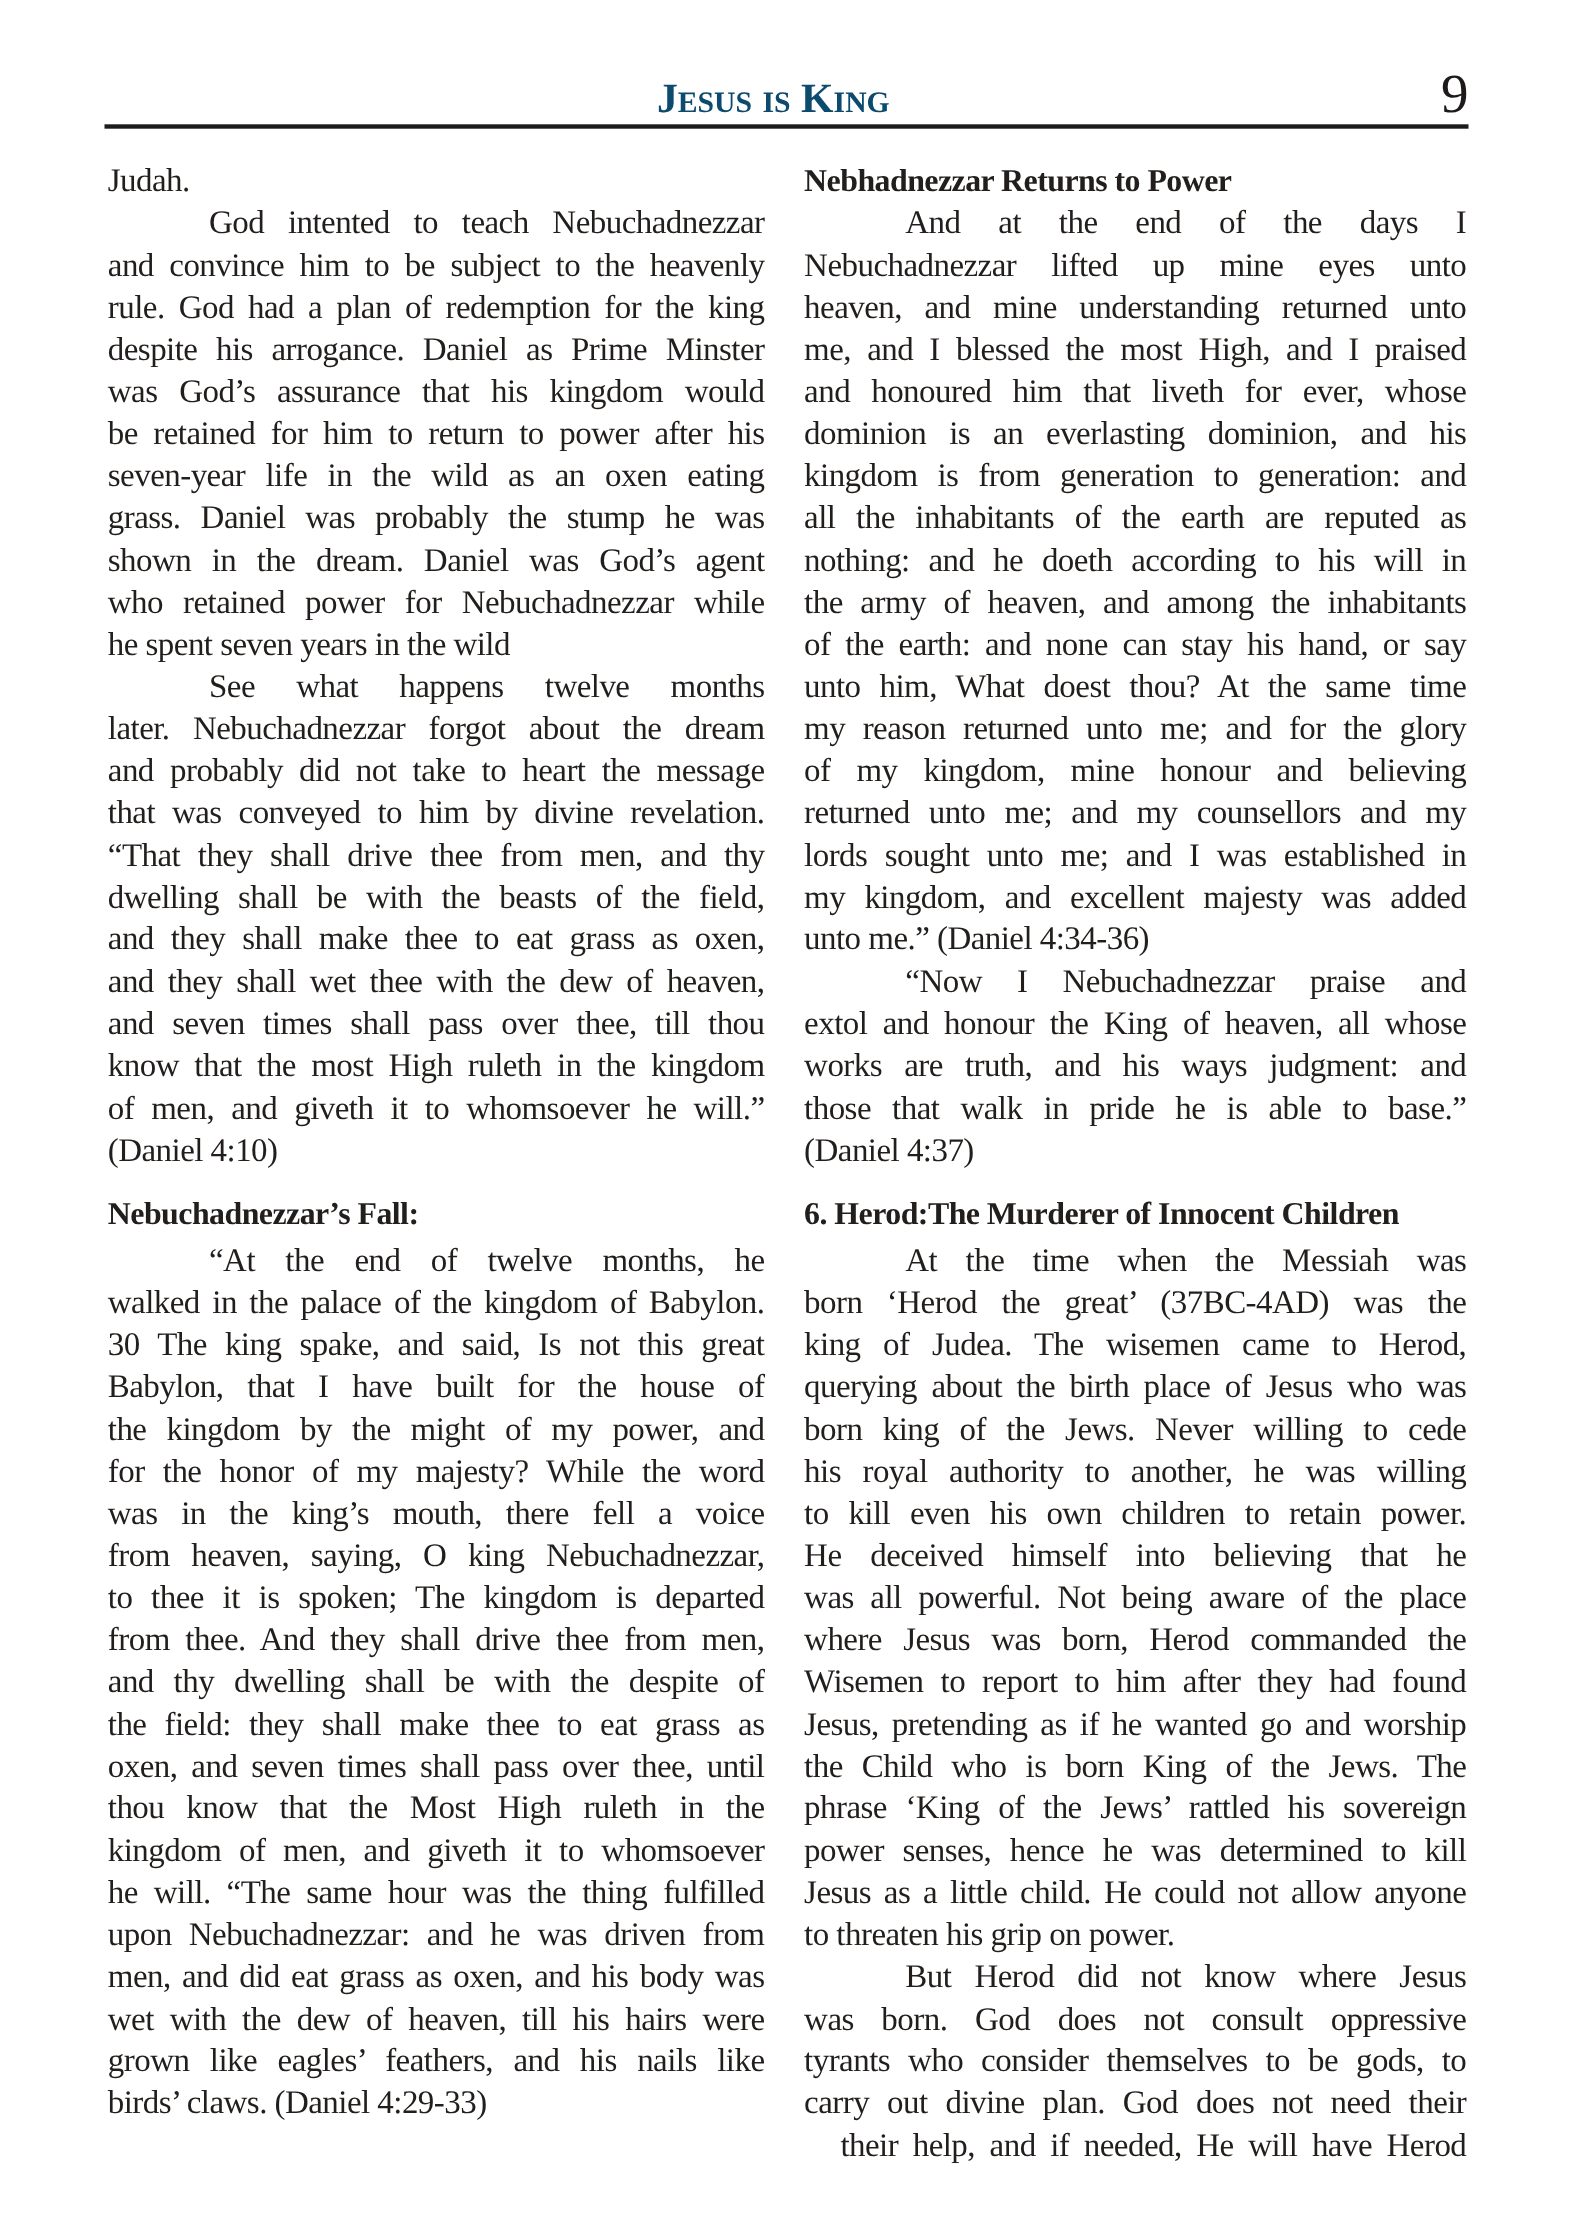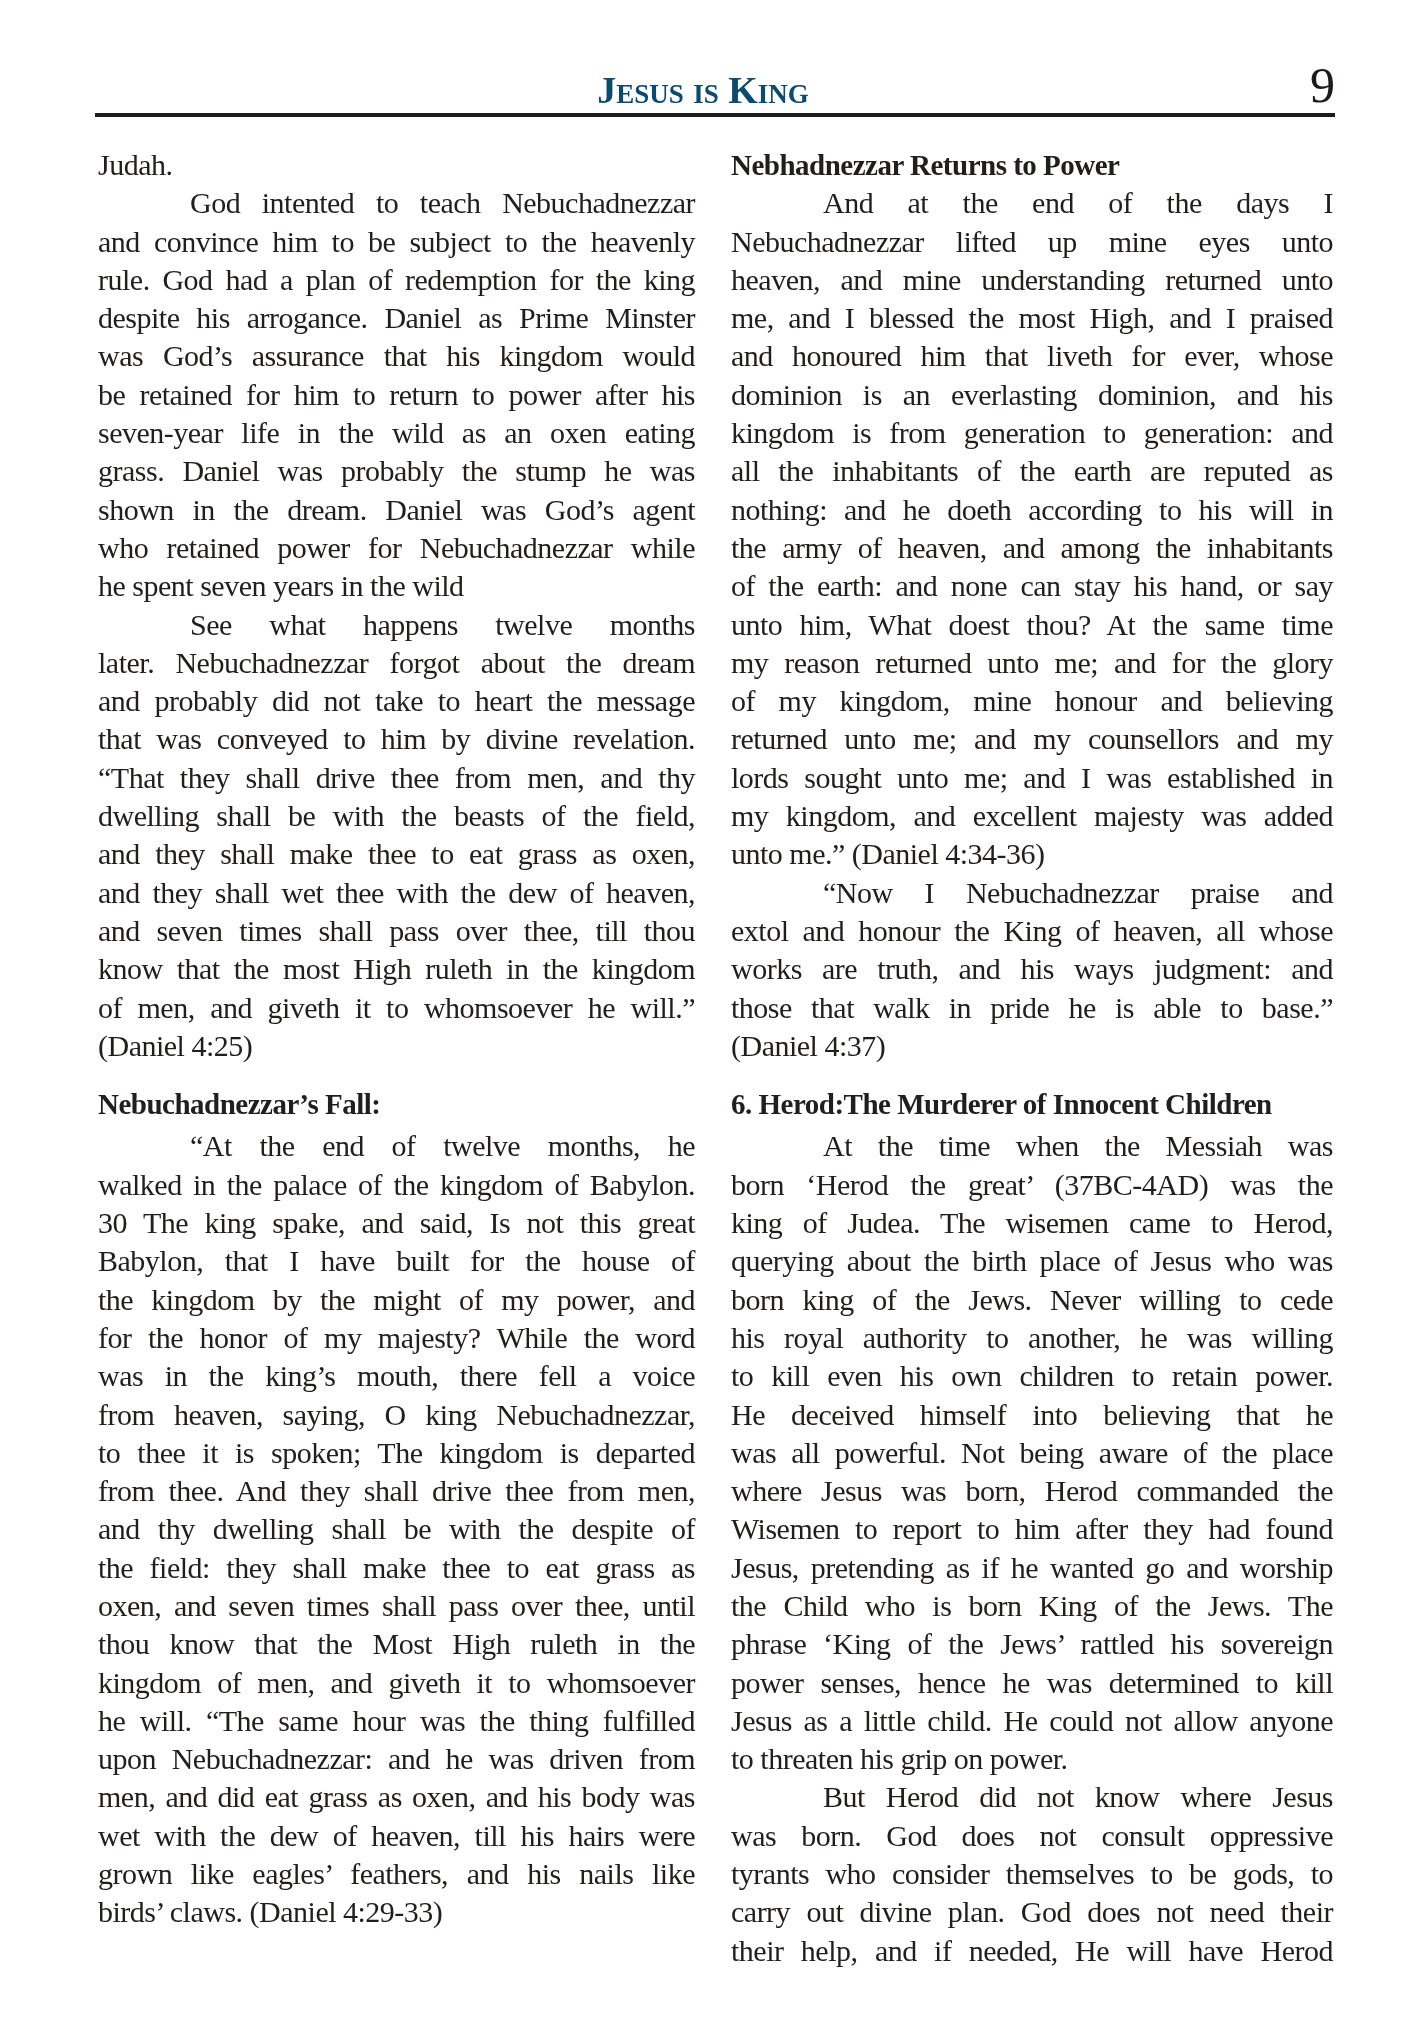--- a/index.html
+++ b/index.html
@@ -46,21 +46,21 @@
     top: 146px;
     font-size: 30px;
     line-height: 38.3px;
     letter-spacing: -0.5px;
   }
   .col-left  { left: 98px;  width: 597px; }
   .col-right { left: 731px; width: 602px; }
 
   .para .line { text-align: justify; text-align-last: justify; }
   .para .line:last-child { text-align-last: left; }
-  .para.justify-last .line:last-child { text-align-last: justify; }
+  .para.justify-last .line:last-child { text-align-last: justify; margin-left: 33px; }
   .para.indent .line:first-child { text-indent: 92px; }
 
   .section-heading {
     font-weight: bold;
     font-size: 29px;
     line-height: 38.3px;
     letter-spacing: -0.5px;
     margin-top: 20px;
     margin-bottom: 4px;
   }
@@ -96,21 +96,21 @@
         <div class="line">later. Nebuchadnezzar forgot about the dream</div>
         <div class="line">and probably did not take to heart the message</div>
         <div class="line">that was conveyed to him by divine revelation.</div>
         <div class="line">“That they shall drive thee from men, and thy</div>
         <div class="line">dwelling shall be with the beasts of the field,</div>
         <div class="line">and they shall make thee to eat grass as oxen,</div>
         <div class="line">and they shall wet thee with the dew of heaven,</div>
         <div class="line">and seven times shall pass over thee, till thou</div>
         <div class="line">know that the most High ruleth in the kingdom</div>
         <div class="line">of men, and giveth it to whomsoever he will.”</div>
-        <div class="line">(Daniel 4:25)</div>
+        <div class="line">(Daniel 4:10)</div>
       </div>
     <div class="section-heading">Nebuchadnezzar’s Fall:</div>
     <div class="para indent">
         <div class="line">“At the end of twelve months, he</div>
         <div class="line">walked in the palace of the kingdom of Babylon.</div>
         <div class="line">30 The king spake, and said, Is not this great</div>
         <div class="line">Babylon, that I have built for the house of</div>
         <div class="line">the kingdom by the might of my power, and</div>
         <div class="line">for the honor of my majesty? While the word</div>
         <div class="line">was in the king’s mouth, there fell a voice</div>

